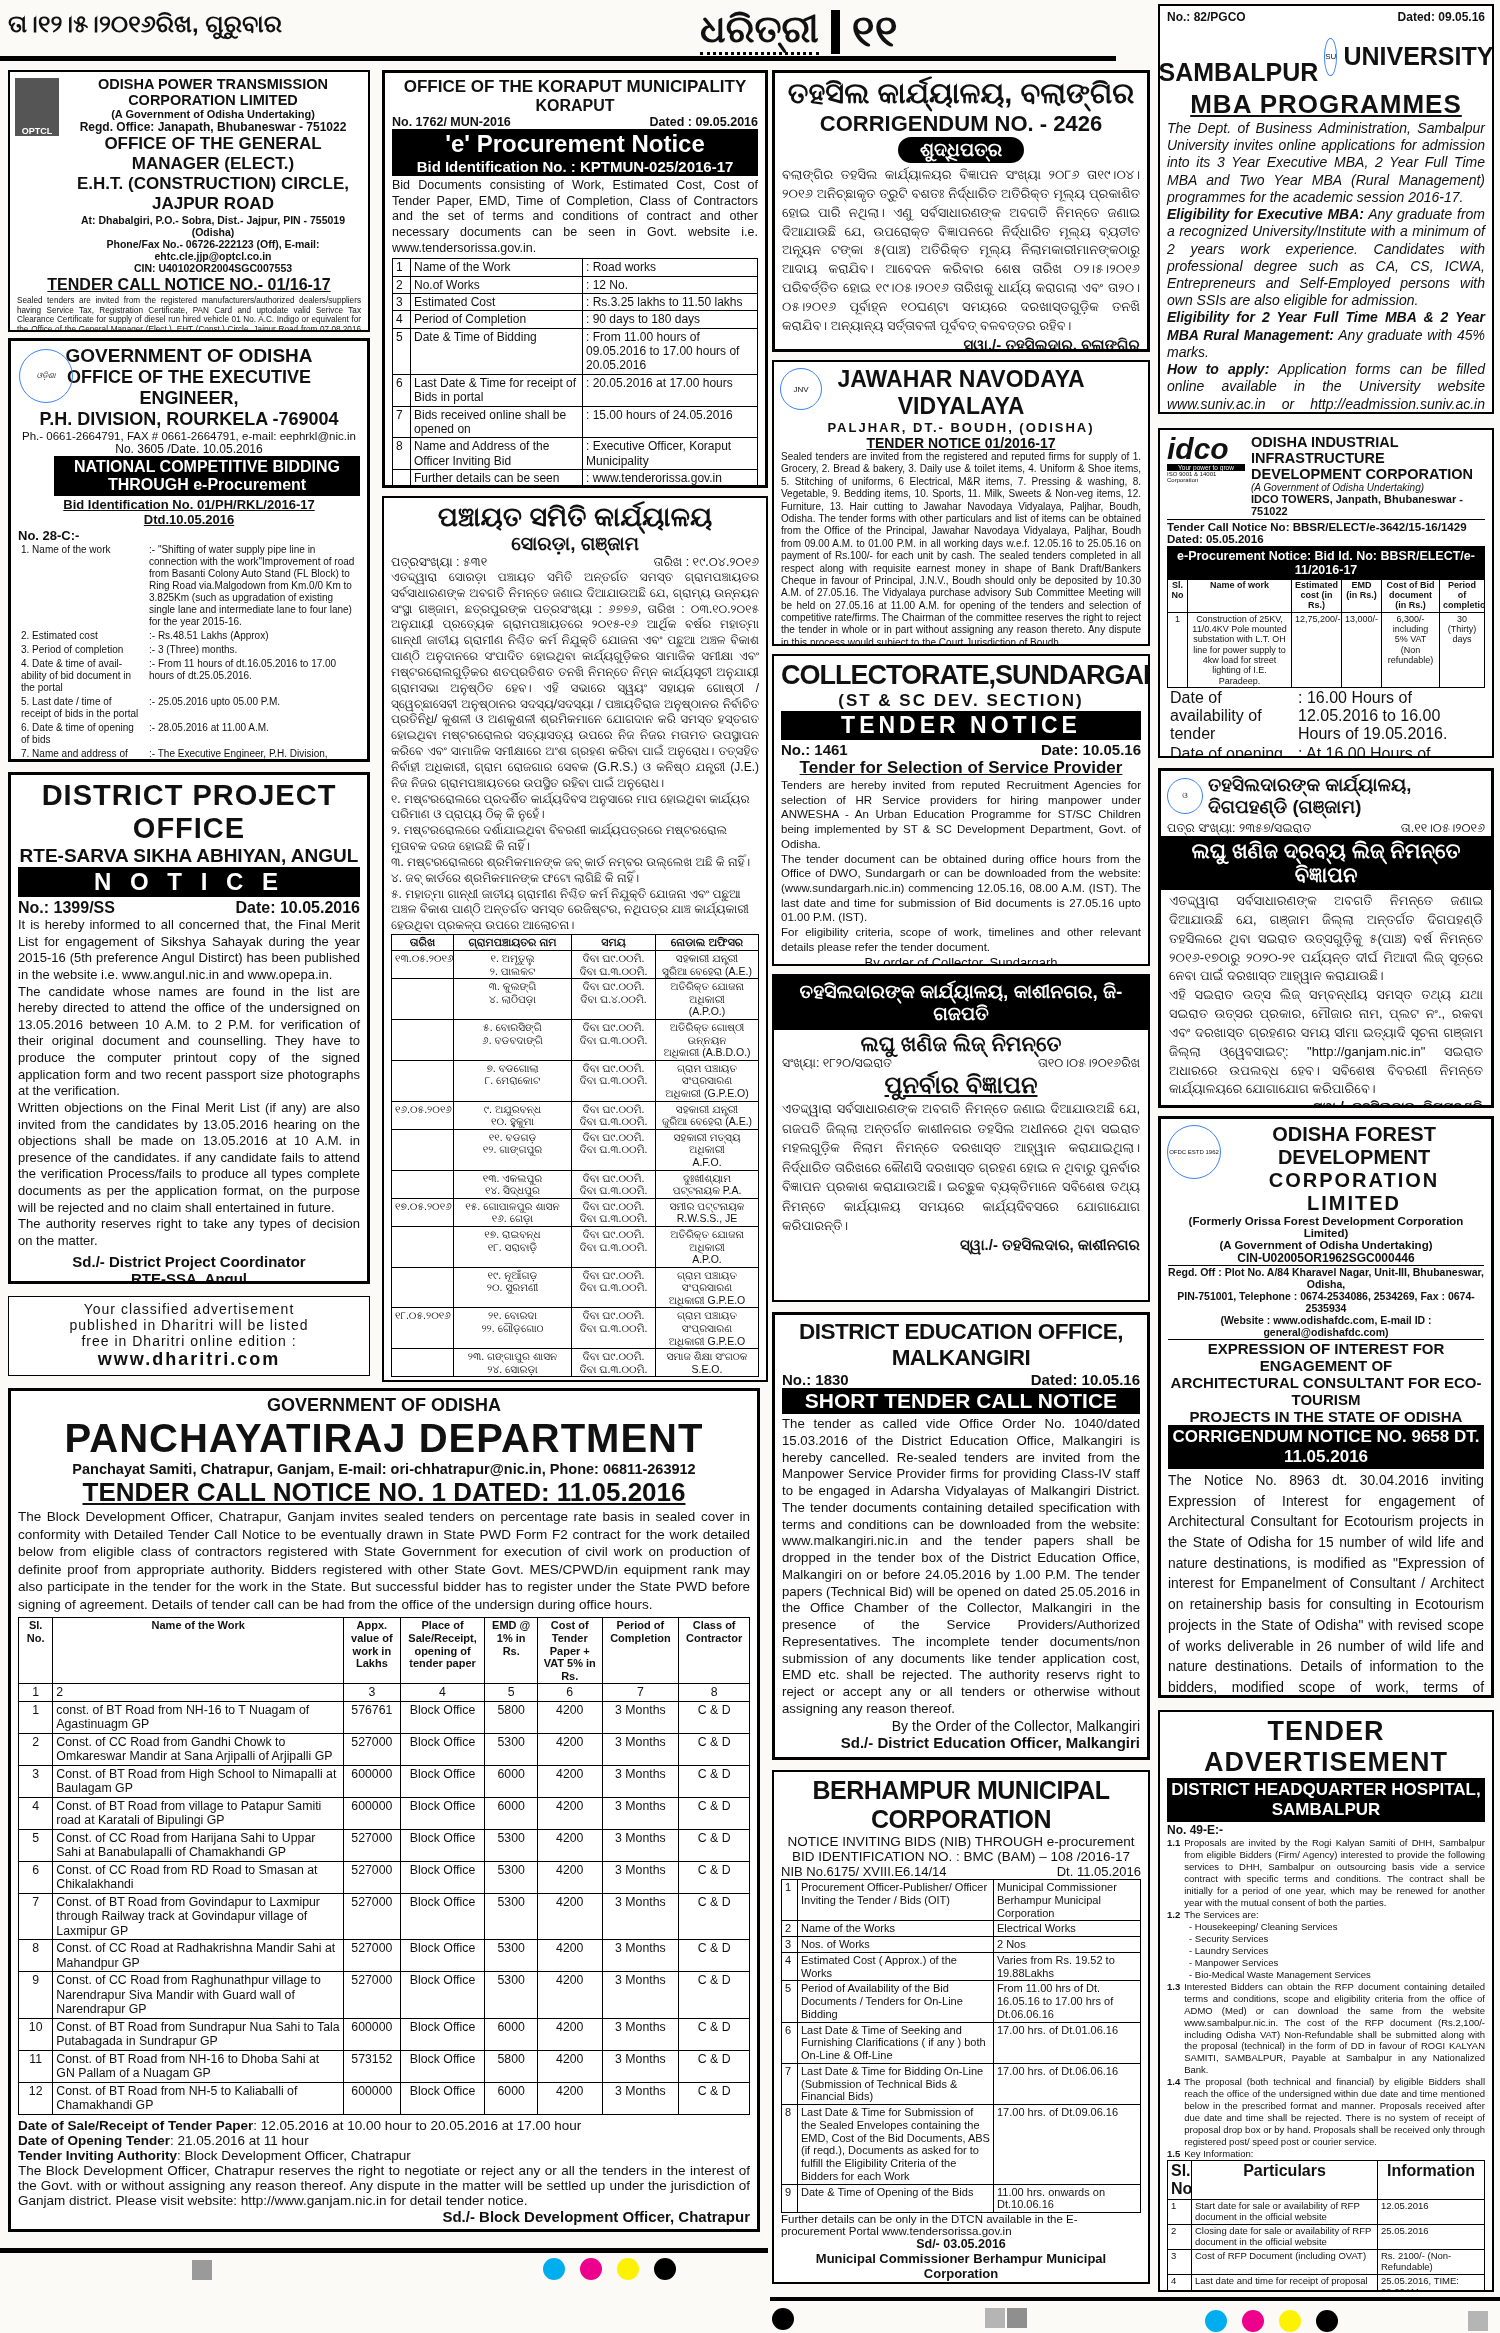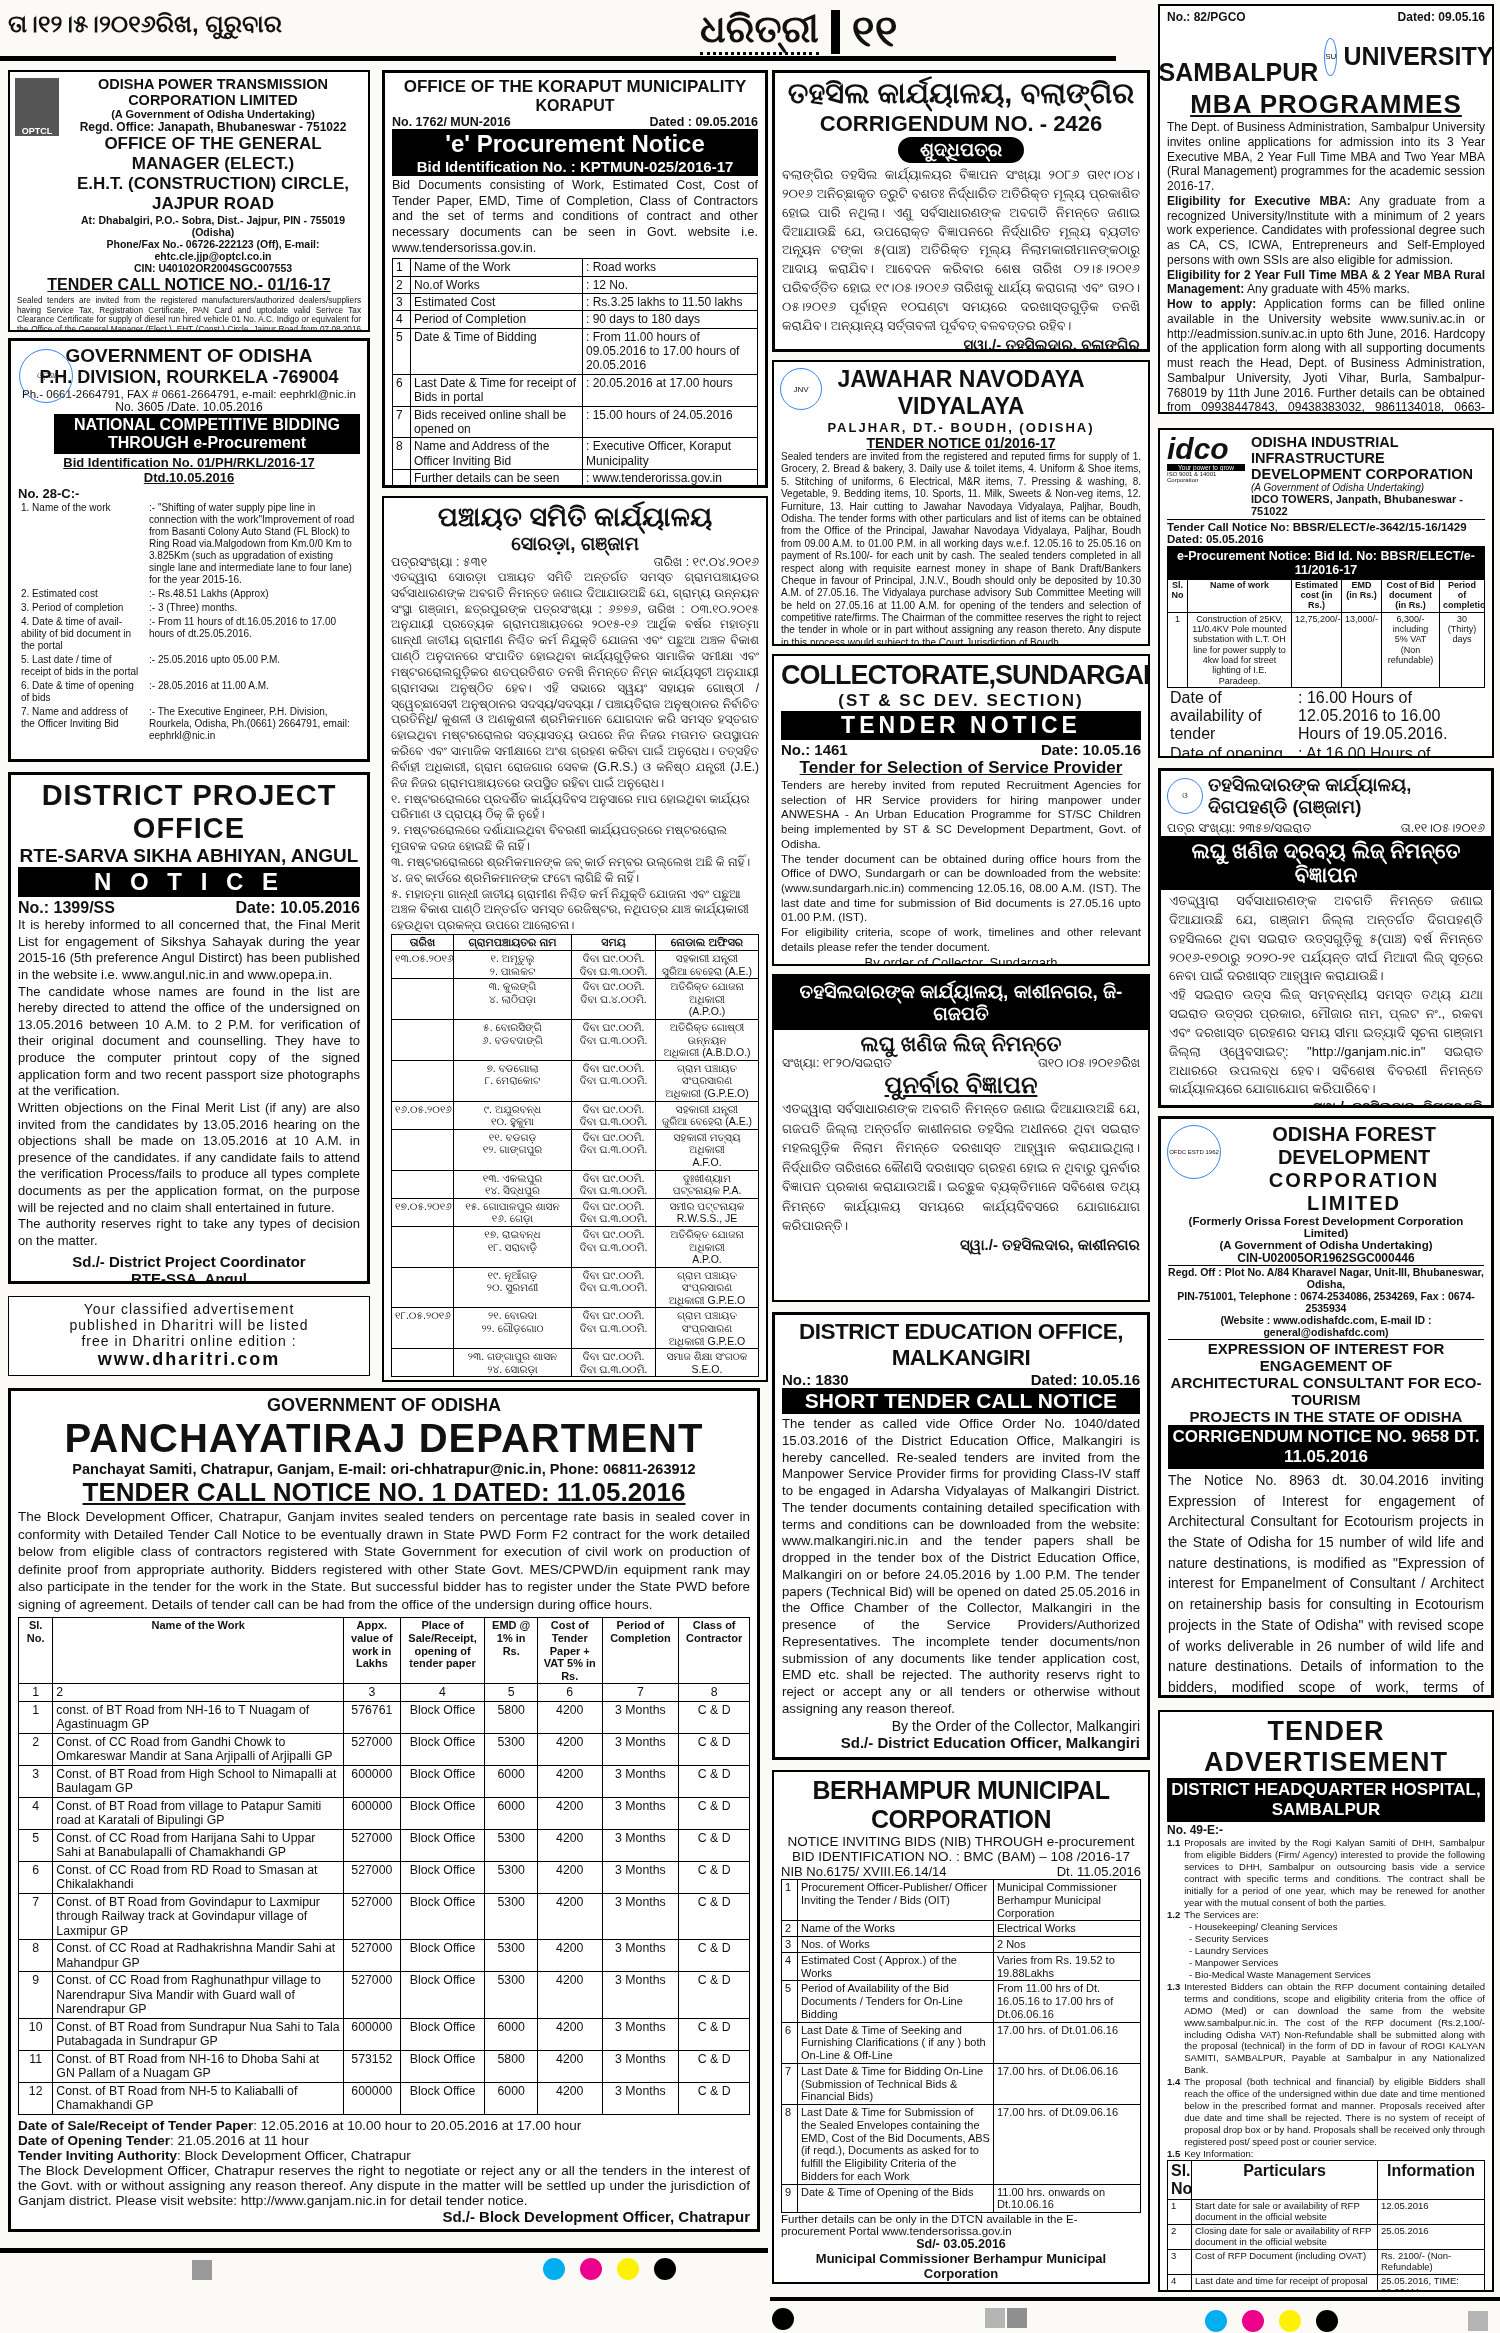--- a/index.html
+++ b/index.html
@@ -28,21 +28,21 @@
   .pr-table th{font-size:11px;line-height:1.15;}
   .kor-table td{font-size:12px;line-height:1.2;}
   .sor-body{font-size:12px;line-height:1.32;}
   .sor-table td{font-size:10.5px;line-height:1.2;text-align:center;}
   .sor-table th{font-size:11px;}
   .jnv-body{font-size:10px;line-height:1.24;}
   .sun-body{font-size:11.5px;line-height:1.28;}
   .kas-body{font-size:13px;line-height:1.5;}
   .mal-body{font-size:13.2px;line-height:1.27;}
   .bmc-table td{font-size:11px;line-height:1.16;}
-  .su-body{font-size:12px;line-height:1.23;}
+  .su-body{font-size:14px;line-height:1.23;font-style:italic;}
   .idco-table td{font-size:9px;line-height:1.15;text-align:center;}
   .idco-table th{font-size:9px;line-height:1.1;}
   .diga-body{font-size:13px;line-height:1.45;}
   .ofdc-body{font-size:13.8px;line-height:1.5;}
   .dhh-body{font-size:9.5px;line-height:1.26;}
   .dhh-table td{font-size:9.5px;line-height:1.15;}
   .lbl{display:inline;font-weight:bold;}
   .mark{position:absolute;border-radius:50%;width:22px;height:22px;}
   .sq{position:absolute;width:20px;height:20px;}
   .circ-logo{border:1px solid #3b82f6;border-radius:50%;display:flex;align-items:center;justify-content:center;
@@ -75,20 +75,21 @@
     <div class="tc b" style="font-size:10.5px;">CIN: U40102OR2004SGC007553</div>
   </div>
   <div class="tc b u" style="font-size:16px;margin:2px 0;">TENDER CALL NOTICE NO.- 01/16-17</div>
   <div class="jt optcl-body">Sealed tenders are invited from the registered manufacturers/authorized dealers/suppliers having Service Tax, Registration Certificate, PAN Card and uptodate valid Serivce Tax Clearance Certificate for supply of diesel run hired vehicle 01 No. A.C. Indigo or equivalent for the Office of the General Manager (Elect.), EHT (Const.) Circle, Jajpur Road from 07.08.2016 and Non A/C Bolero or equivalent 01 No. each for EHT (Const.) Division, Keonjhar and for EHT (Const.) Sub-Division, Duburi at Jajpur Road from 01.06.2016. Cost of tender paper is Rs.2100/-, EMD Rs.300/-. Sale of tender documents is from dated 13.05.2016 to dated 27.05.2016 (during office hours). Last date of submission of tender is date 28.05.2016 upto 03.00 P.M. Date of opening of tender is date 28.05.2016 at 04.00 P.M. For details visit our website: www.optcl.co.in. Corrigendum, if any will be published in the website only.</div>
 
 </div>
 
 <div class="ad" style="left:8px;top:338px;width:362px;height:424px;border-width:3px;">
   <div class="circ-logo" style="position:absolute;left:8px;top:8px;width:52px;height:52px;font-style:italic;">ଓଡ଼ିଶା</div>
   <div class="tc b" style="font-size:19px;">GOVERNMENT OF ODISHA</div>
+  <div class="tc b" style="font-size:18px;">OFFICE OF THE EXECUTIVE ENGINEER,</div>
   <div class="tc b" style="font-size:18px;">P.H. DIVISION, ROURKELA -769004</div>
   <div class="tc" style="font-size:11.5px;">Ph.- 0661-2664791, FAX # 0661-2664791, e-mail: eephrkl@nic.in</div>
   <div class="tc" style="font-size:12px;">No. 3605 /Date. 10.05.2016</div>
   <div class="banner" style="font-size:16px;padding:2px;margin-left:36px;">NATIONAL COMPETITIVE BIDDING THROUGH e-Procurement</div>
   <div class="tc b u" style="font-size:13px;margin:1px 0;">Bid Identification No. 01/PH/RKL/2016-17 Dtd.10.05.2016</div>
   <div class="b" style="font-size:13px;">No. 28-C:-</div>
   <table class="ph-items">
     <colgroup>
         <col style="width:128px">
         <col>

